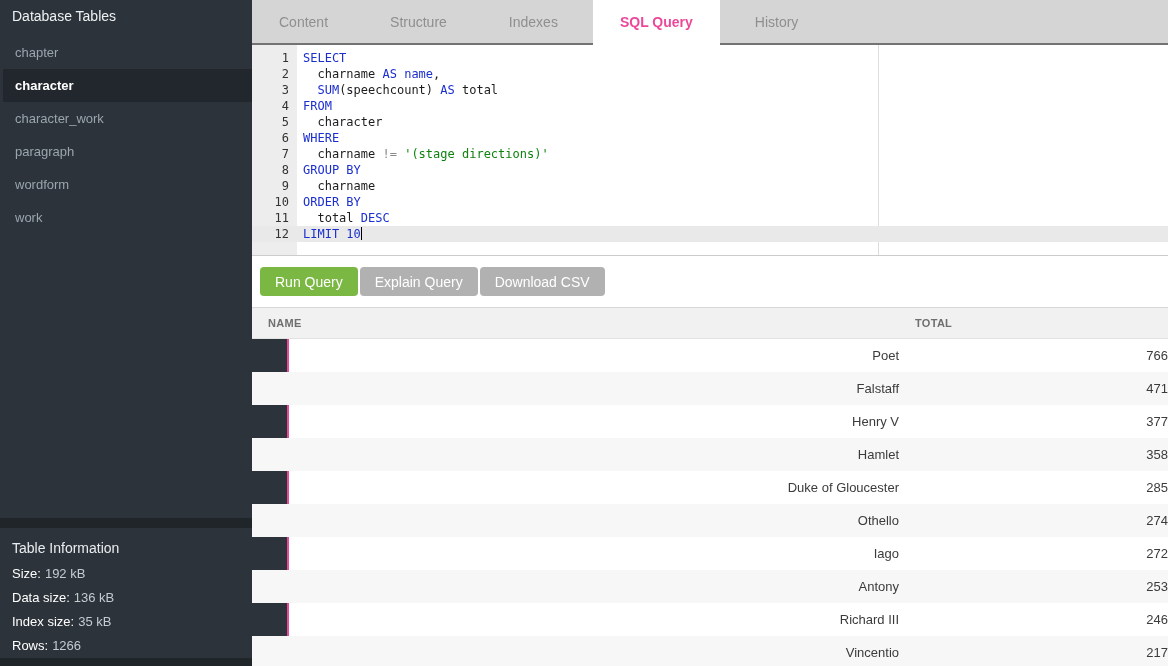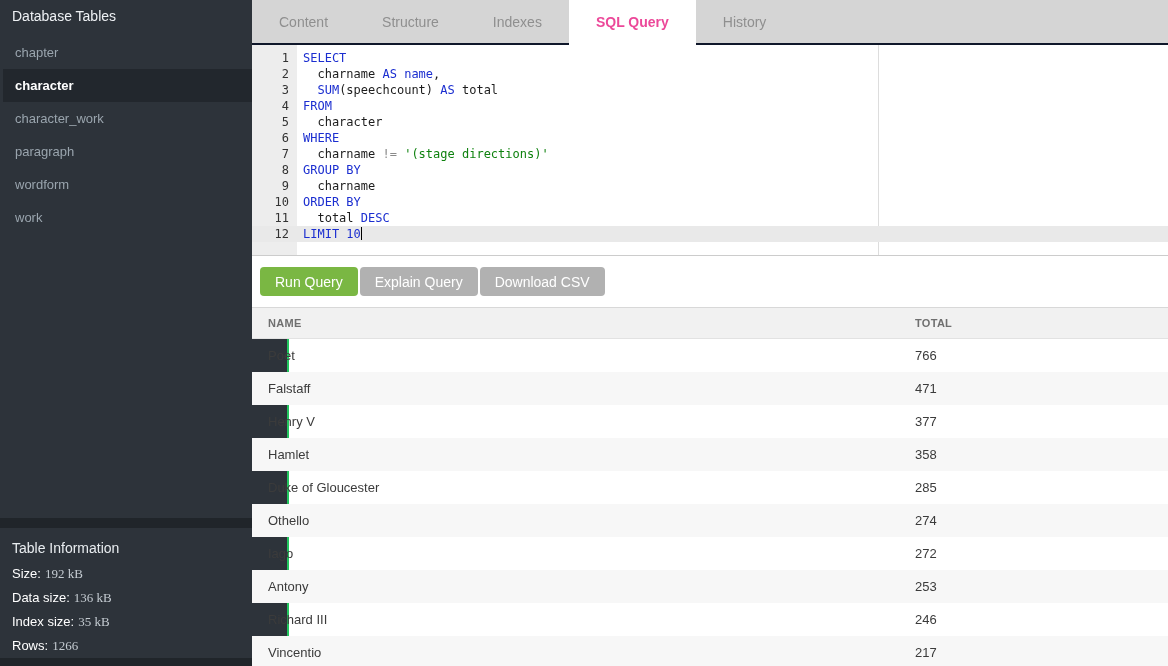--- a/index.html
+++ b/index.html
@@ -1,38 +1,38 @@
 <!DOCTYPE html>
 <html style="--sidebar-bg: #2d333a; --sidebar-selected-bg: #22272d; --tabbar-bg: #d5d5d5; --accent-green: #7ab743; --button-gray: #b1b1b1; --kw-blue: #1b2ed0; --str-green: #0f820f;"><head>
 <meta charset="utf-8">
 <style>
   html,body{margin:0;padding:0;}
   body{font-family:"Liberation Sans", sans-serif; background:#fff;}
   .app{position:relative;width:1168px;height:666px;overflow:hidden;background:#fff;}
 
   
   .sidebar{position:absolute;left:0;top:0;width:289px;height:666px;
-    background:var(--sidebar-bg);border-right:2px solid #22c55e;box-sizing:border-box;}
+    background:var(--sidebar-bg);border-right:2px solid #ec4899;box-sizing:border-box;}
   .sidebar-title{height:33px;line-height:33px;padding-left:12px;color:#eef1f4;font-size:14px;}
   .table-list{margin:3px;padding:0;list-style:none;}
   .table-item{height:33px;line-height:33px;padding-left:12px;color:#9aa5ae;font-size:13px;cursor:pointer;}
   .table-item.selected{background:var(--sidebar-selected-bg);color:#ffffff;font-weight:bold;}
   .table-info{position:absolute;left:0;right:0;bottom:8px;}
   .ti-band{height:10px;background:#20252a;}
   .ti-title{height:34px;line-height:40px;padding-left:12px;color:#e9edf0;font-size:14px;}
   .ti-row{height:24px;line-height:24px;padding-left:12px;font-size:13px;white-space:nowrap;}
   .ti-label{color:#ffffff;}
-  .ti-value{color:#c4cbd1;margin-left:4px;font-family:Liberation Serif, serif;}
+  .ti-value{color:#c4cbd1;margin-left:4px;}
   .sidebar-footer{position:absolute;left:0;right:0;bottom:0;height:8px;background:#20252a;}
 
   
   .content{position:absolute;left:252px;top:0;right:0;height:666px;}
 
   
-  .tabbar{height:43px;background:var(--tabbar-bg);border-bottom:2px solid #0f172a;display:flex;align-items:stretch;}
+  .tabbar{height:43px;background:var(--tabbar-bg);border-bottom:2px solid #737373;display:flex;align-items:stretch;gap:8px;}
   .tab{padding:0 27px;line-height:44px;font-size:14px;color:#8f8f8f;cursor:pointer;white-space:nowrap;}
   .tab.active{background:#ffffff;height:45px;margin-bottom:-2px;color:#ec4899;font-weight:bold;}
 
   
   .editor{position:absolute;top:45px;left:0;right:0;height:210px;background:#fff;
     border-bottom:1px solid #cccccc;box-sizing:content-box;overflow:hidden;}
   .gutter{position:absolute;left:0;top:0;bottom:0;width:45px;background:#ededed;}
   .vdivider{position:absolute;left:626px;top:0;bottom:0;width:1px;background:#dddddd;}
   .lines{position:absolute;top:5px;left:0;right:0;}
   .line{height:16px;line-height:16px;display:flex;
@@ -54,21 +54,21 @@
     color:#ffffff;font-family:"Liberation Sans", sans-serif;cursor:pointer;}
   .btn.primary{background:var(--accent-green);}
   .btn.default{background:var(--button-gray);}
 
   
   .results{position:absolute;top:307px;left:0;right:0;bottom:0;overflow:hidden;}
   .results table{width:100%;border-collapse:collapse;table-layout:fixed;}
   .results th{height:30px;background:#f1f1f1;border-top:1px solid #d8d8d8;border-bottom:1px solid #e2e2e2;
     font-size:11px;font-weight:bold;color:#6f6f6f;text-align:left;padding:0 0 0 16px;
     letter-spacing:0.3px;text-transform:uppercase;}
-  .results td{height:33px;padding:0 0 0 16px;font-size:13px;color:#3b3b3b;}
+  .results td{height:33px;padding:0 0 0 16px;font-size:13px;color:#3b3b3b;text-align:right;}
   .results tr.even td{background:#f7f7f7;}
   .col-name{width:647px;}
 </style>
 </head>
 <body>
 
 <div class="app">
 
   <aside class="sidebar">
     <div class="sidebar-title">Database Tables</div>

